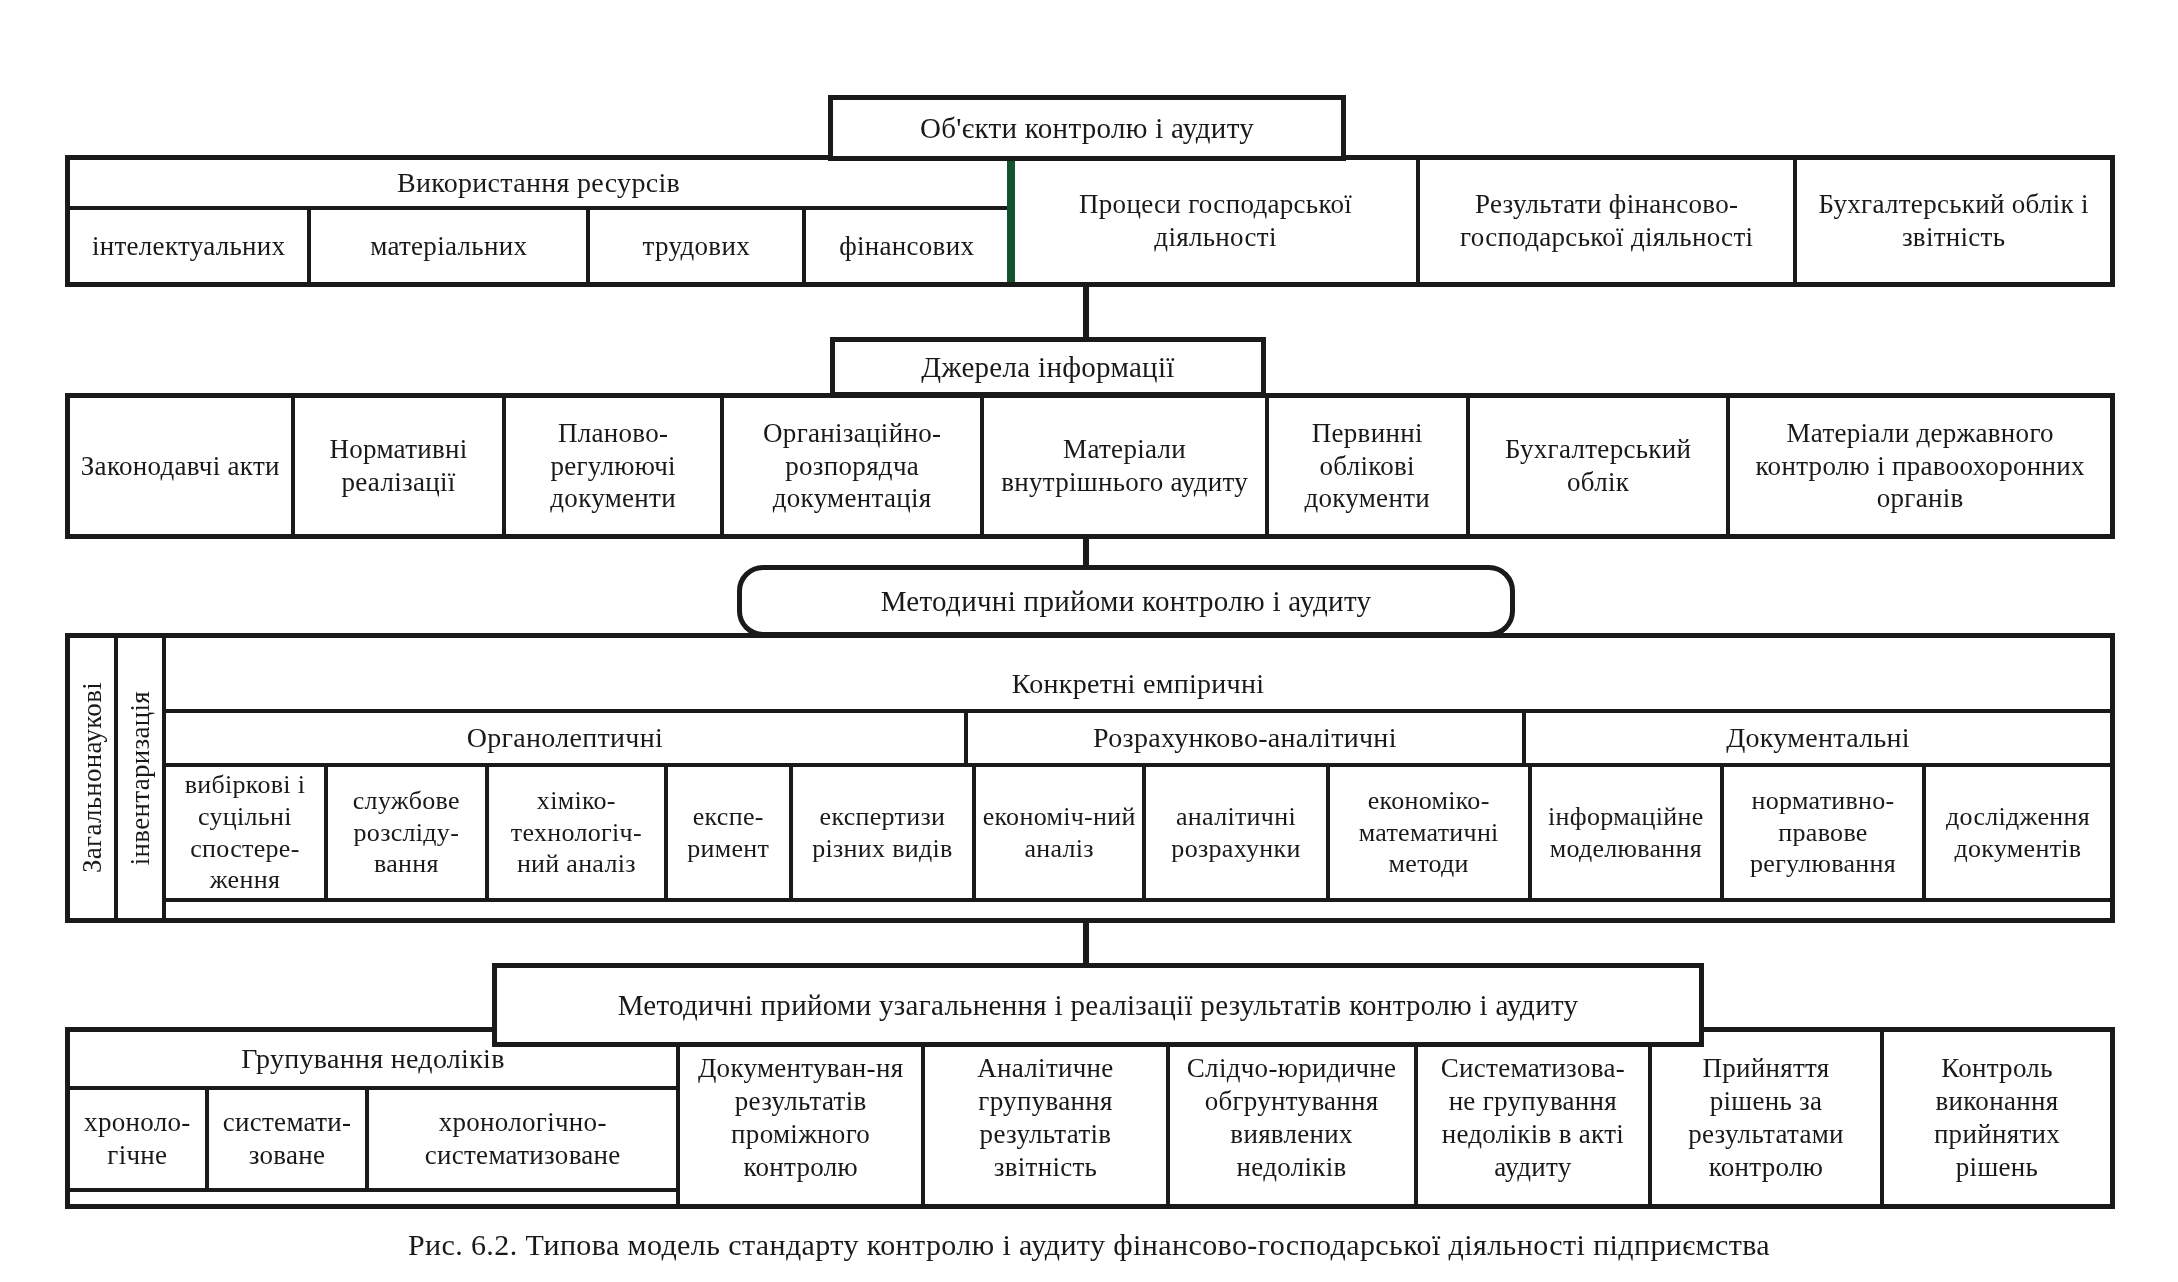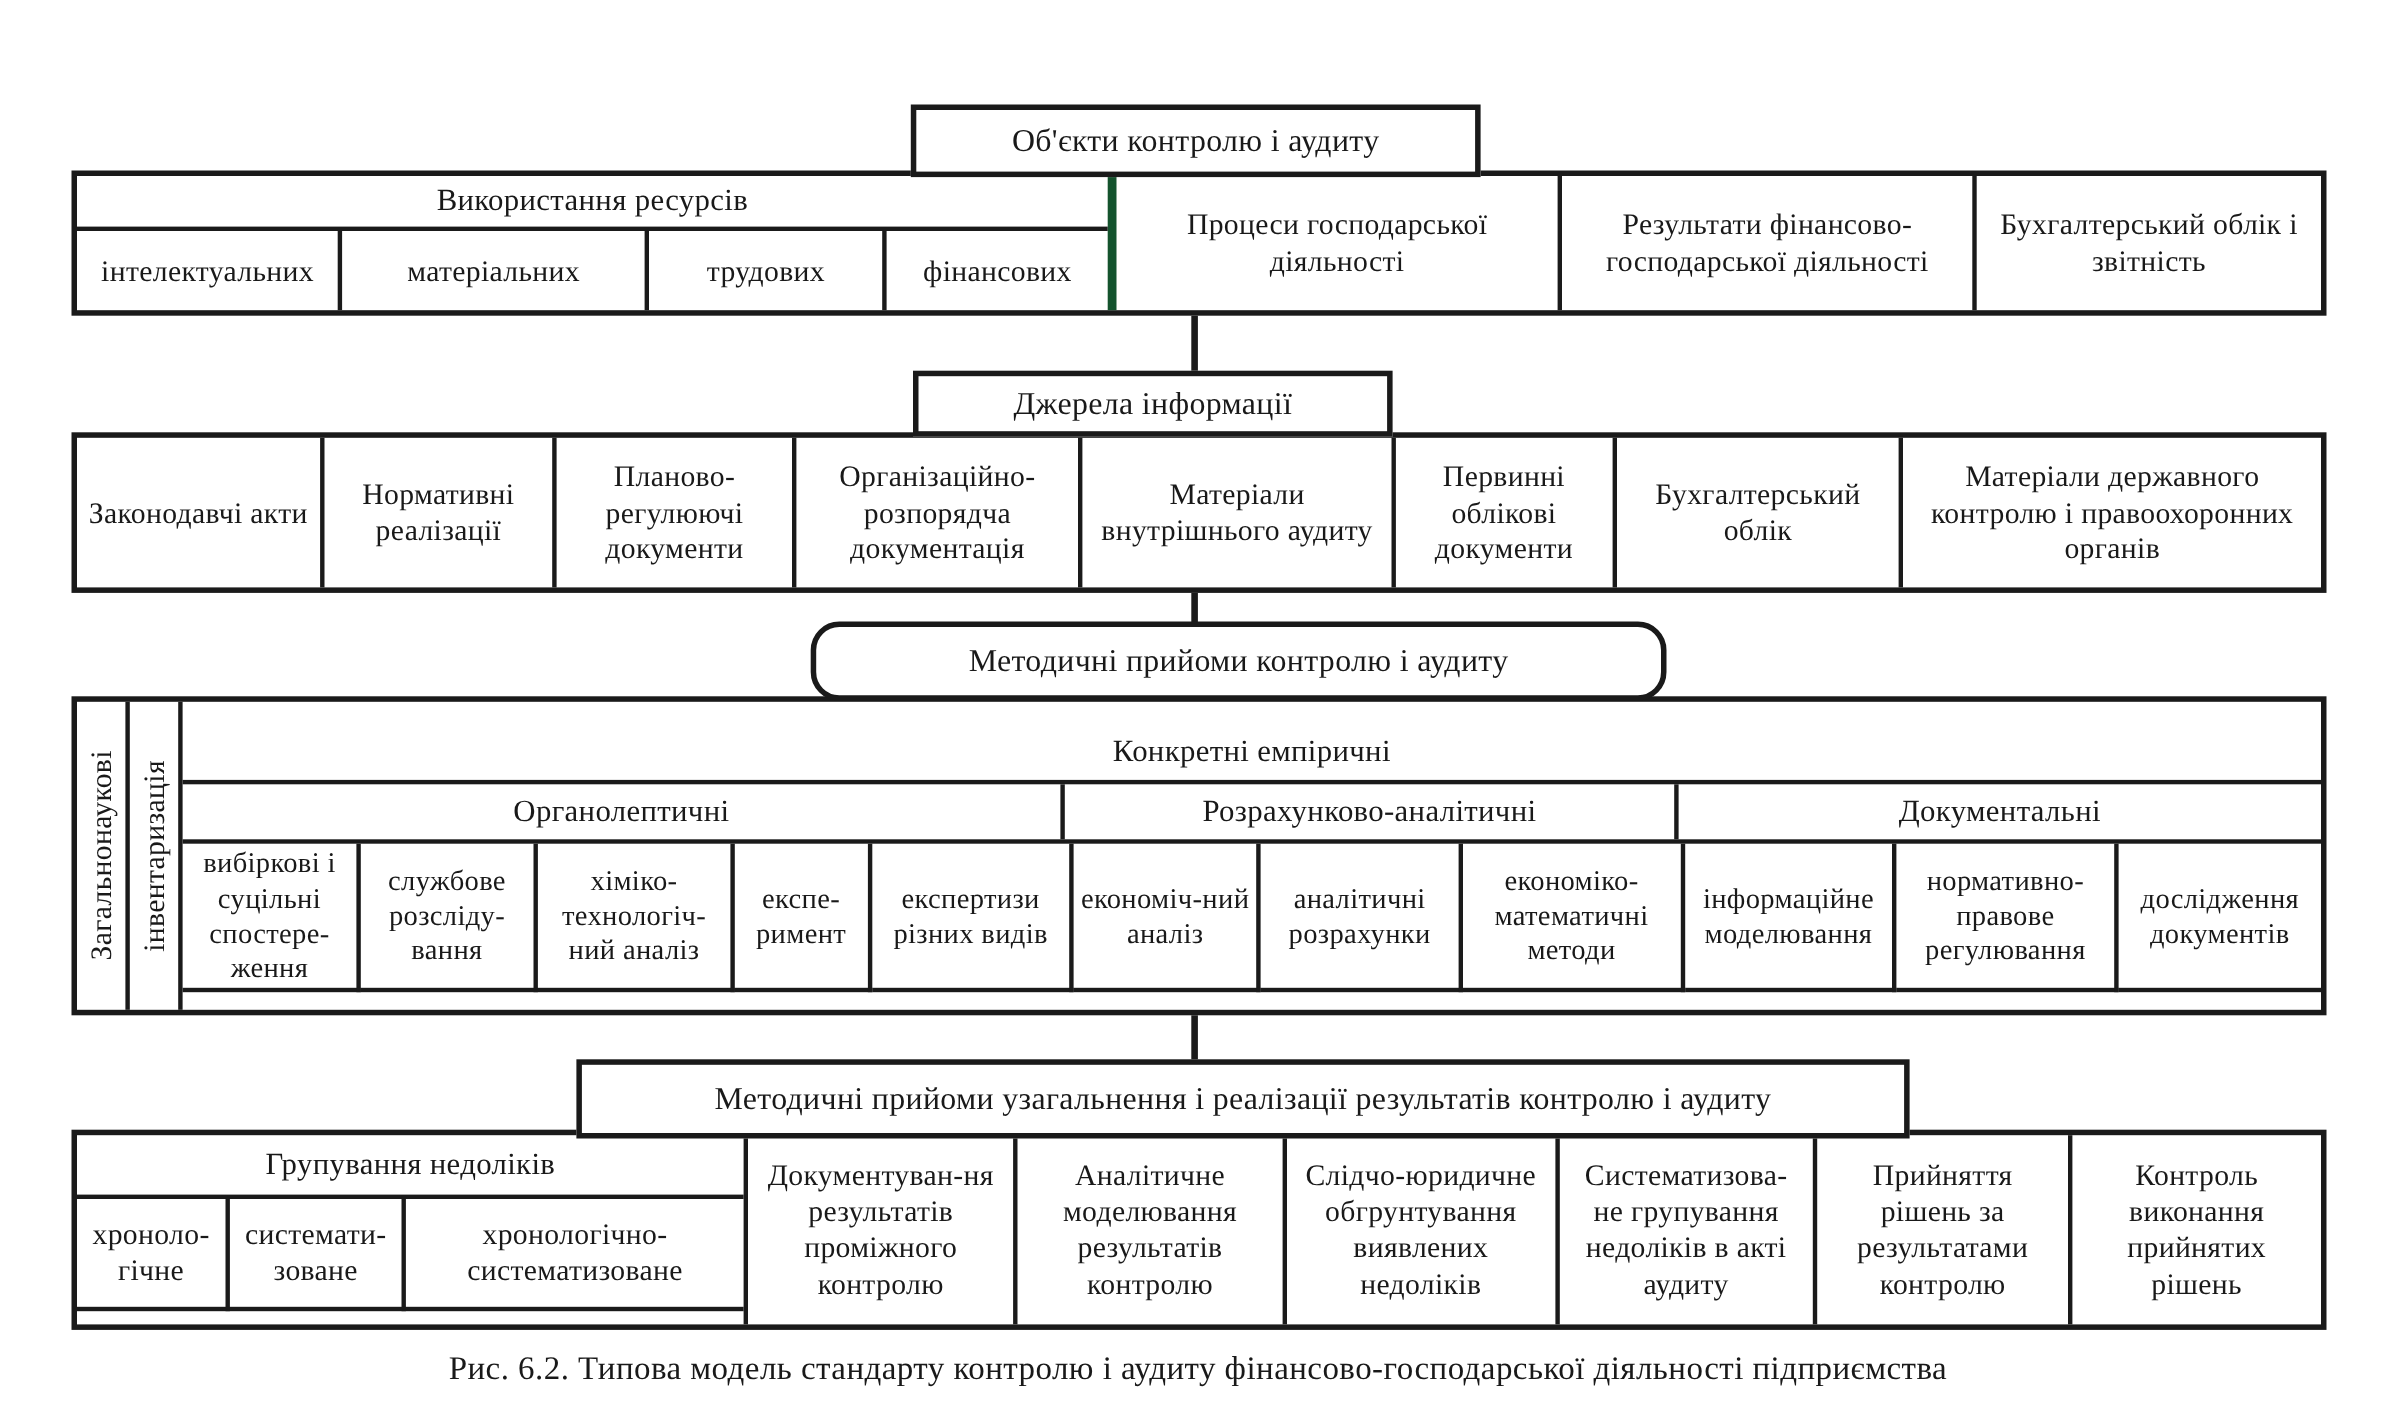--- a/index.html
+++ b/index.html
@@ -103,33 +103,33 @@
         <div class="cell" style="flex:205">економіко-математичні методи</div>
         <div class="cell" style="flex:195">інформаційне моделювання</div>
         <div class="cell" style="flex:205">нормативно-правове регулювання</div>
         <div class="cell" style="flex:190">дослідження документів</div>
       </div>
     </div>
   </div>
 
   <div class="vline" style="left:1083px;top:921px;height:46px;"></div>
 
-  <div class="box" style="left:492px;top:963px;width:1212px;height:72px;margin-left:32px;">Методичні прийоми узагальнення і реалізації результатів контролю і аудиту</div>
+  <div class="box" style="left:492px;top:963px;width:1212px;height:84px;">Методичні прийоми узагальнення і реалізації результатів контролю і аудиту</div>
 
   <div class="tbl" style="left:65px;top:1027px;width:2050px;height:182px;">
     <div class="col" style="flex:0 0 610px;border-right:4px solid #1a1a1a;">
       <div class="hdr" style="height:58px;">Групування недоліків</div>
       <div class="subrow">
         <div class="cell" style="flex:130">хроноло-гічне</div>
         <div class="cell" style="flex:155">системати-зоване</div>
         <div class="cell" style="flex:325">хронологічно-систематизоване</div>
       </div>
     </div>
     <div class="cell" style="flex:247">Документуван-ня результатів проміжного контролю</div>
-    <div class="cell" style="flex:246">Аналітичне моделювання результатів контролю</div>
+    <div class="cell" style="flex:246">Аналітичне групування результатів звітність</div>
     <div class="cell" style="flex:250">Слідчо-юридичне обгрунтування виявлених недоліків</div>
     <div class="cell" style="flex:235">Систематизова-не групування недоліків в акті аудиту</div>
     <div class="cell" style="flex:232">Прийняття рішень за результатами контролю</div>
     <div class="cell" style="flex:230">Контроль виконання прийнятих рішень</div>
   </div>
 
   <div id="caption">Рис. 6.2. Типова модель стандарту контролю і аудиту фінансово-господарської діяльності підприємства</div>
 
 </div>
 

